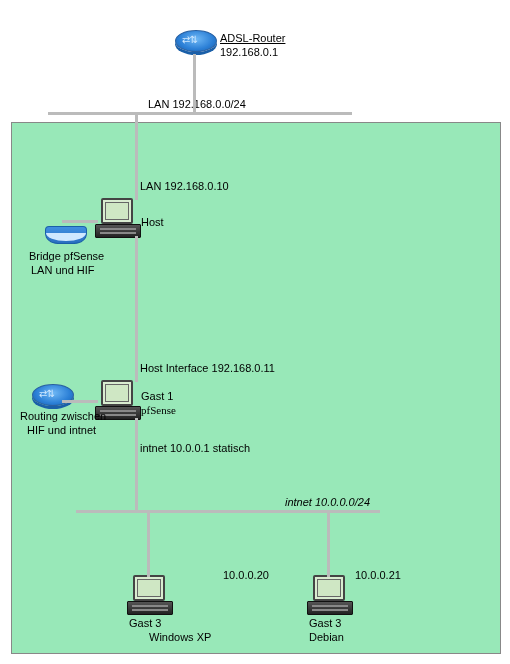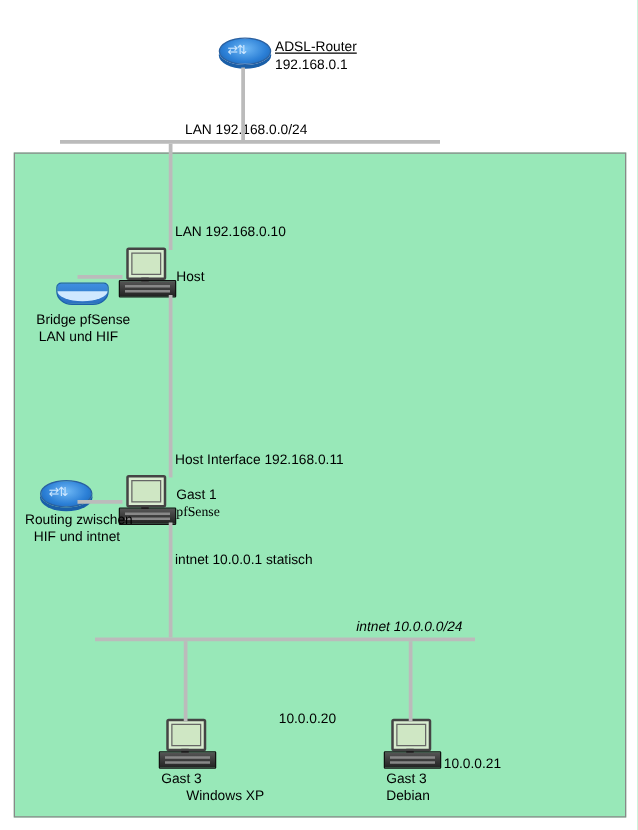--- a/index.html
+++ b/index.html
@@ -193,21 +193,21 @@
 
   <div class="label" id="g2-ip" style="left: 175px; top: 569px; margin-left: 48px;">10.0.0.20</div>
   <div class="pc" id="g2-pc" style="left: 127px; top: 575px;">
     <div class="monitor"></div>
       <div class="stand"></div>
       <div class="tower"></div>
   </div>
   <div class="label" id="g2-n1" style="left: 129px; top: 617px;">Gast 3</div>
   <div class="label" id="g2-n2" style="left: 129px; top: 631px; margin-left: 20px;">Windows XP</div>
 
-  <div class="label" id="g3-ip" style="left: 355px; top: 569px; margin-top: 36px;">10.0.0.21</div>
+  <div class="label" id="g3-ip" style="left: 355px; top: 569px;">10.0.0.21</div>
   <div class="pc" id="g3-pc" style="left: 307px; top: 575px;">
     <div class="monitor"></div>
       <div class="stand"></div>
       <div class="tower"></div>
   </div>
   <div class="label" id="g3-n1" style="left: 309px; top: 617px;">Gast 3</div>
   <div class="label" id="g3-n2" style="left: 309px; top: 631px;">Debian</div>
 
   <div class="line-v" id="ln-router-lan" style="left: 193px; top: 54px; height: 58px;"></div>
   <div class="line-h" id="ln-lan-bus" style="left: 48px; top: 112px; width: 304px;"></div>

